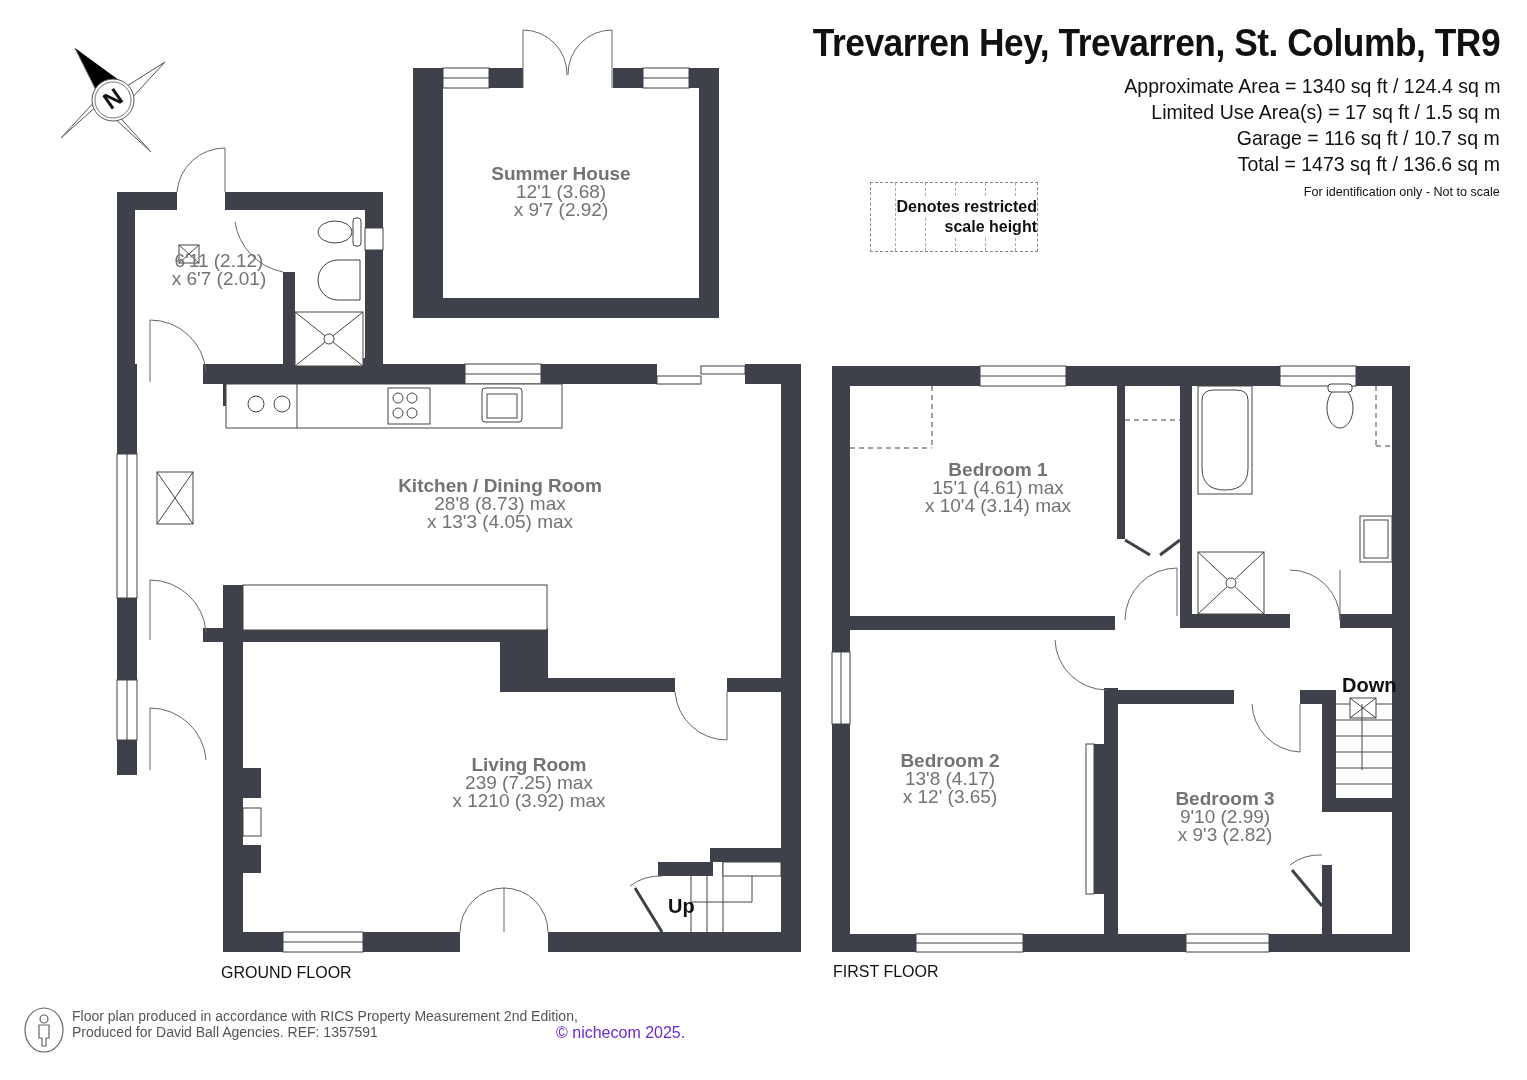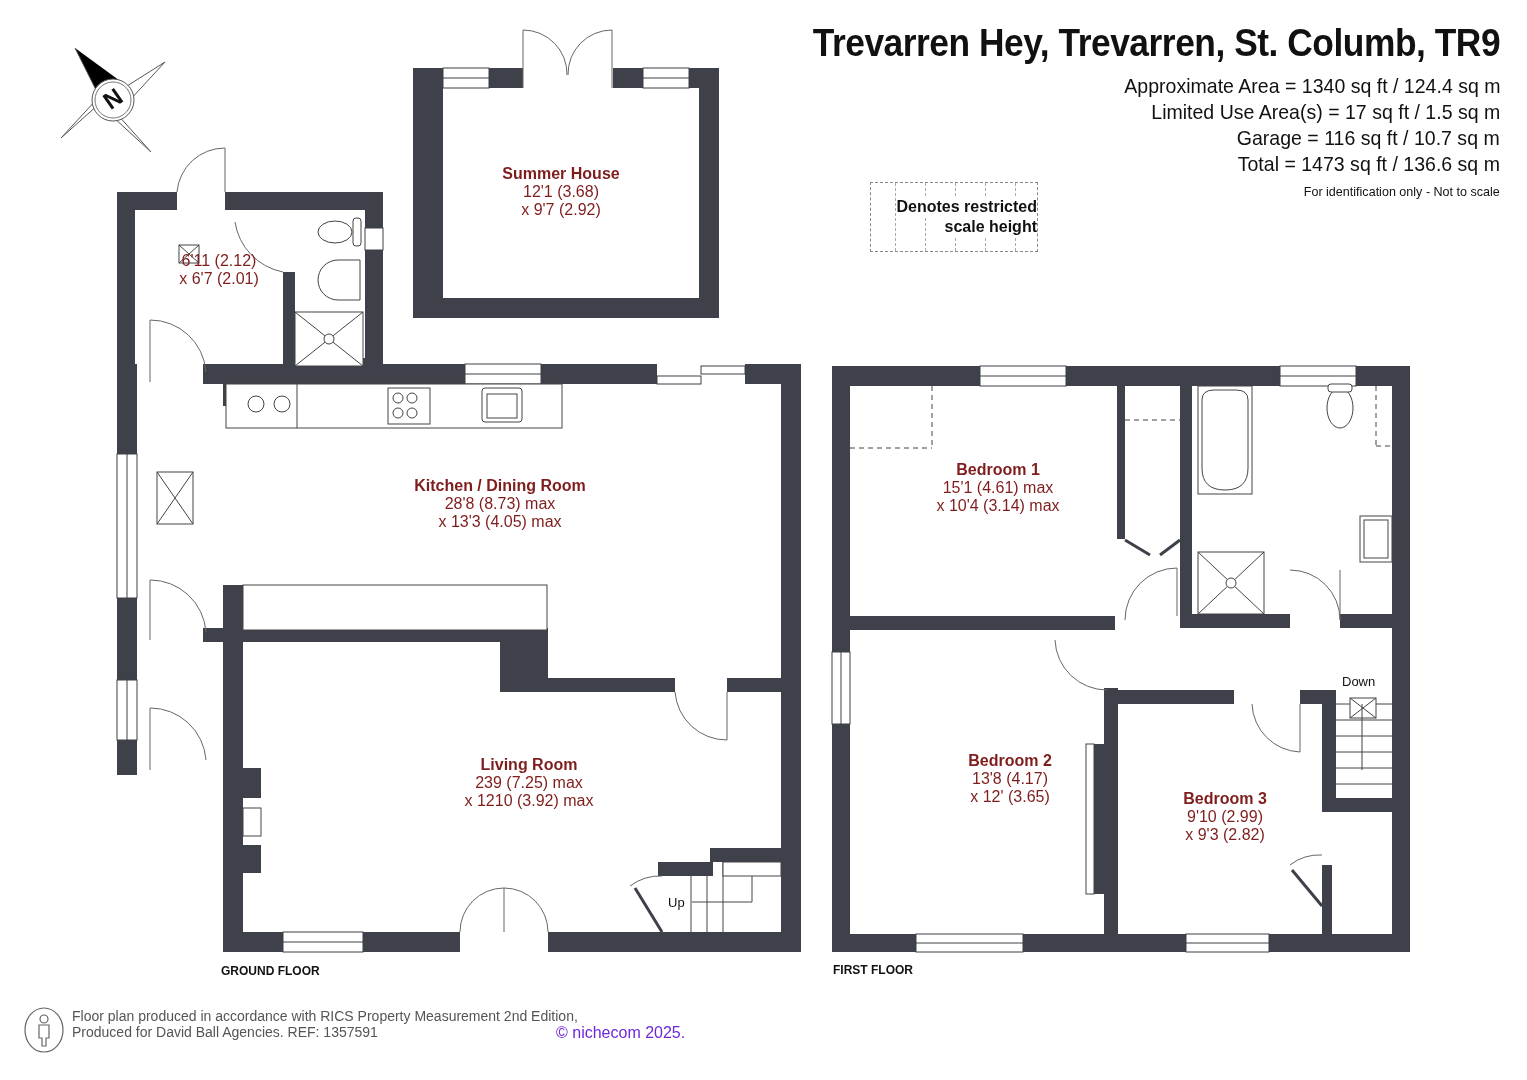--- a/index.html
+++ b/index.html
@@ -2,31 +2,31 @@
 <html><head>
   <meta charset="utf-8">
   <style>
     html, body { margin: 0; padding: 0; background: #ffffff; }
     body { width: 1527px; height: 1080px; position: relative; overflow: hidden; font-family: "Liberation Sans", sans-serif; color: #111; }
     .abs { position: absolute; }
     #title { right: 27px; top: 22px; font-size: 38px; font-weight: bold; letter-spacing: -0.5px; white-space: nowrap; transform: scaleX(0.93); transform-origin: right top; }
     .area-line { right: 27px; font-size: 21px; white-space: nowrap; color: #111; transform: scaleX(0.93); transform-origin: right top; }
     #area-0 { top: 74px; } #area-1 { top: 100px; } #area-2 { top: 126px; } #area-3 { top: 152px; }
     #disclaimer { right: 27px; top: 184px; font-size: 13.5px; white-space: nowrap; transform: scaleX(0.93); transform-origin: right top; }
-    .room-label { text-align: center; font-size: 16px; line-height: 18px; color: #7f1d1d; white-space: nowrap; transform: translateX(-50%); }
+    .room-label { text-align: center; font-size: 19px; line-height: 18px; color: #737373; white-space: nowrap; transform: translateX(-50%); }
     .room-label .rn { font-weight: bold; }
-    .floor-label { font-size: 12px; font-weight: bold; white-space: nowrap; }
+    .floor-label { font-size: 16px; font-weight: normal; white-space: nowrap; }
     #restricted { left: 870px; top: 182px; width: 168px; height: 70px; border: 1px dashed #888;
       background-image: repeating-linear-gradient(90deg, transparent 0 29px, rgba(0,0,0,0) 29px 30px);
       display: flex; flex-direction: column; align-items: flex-end; justify-content: center;
       font-weight: bold; font-size: 16px; line-height: 20px; text-align: center; box-sizing: border-box; }
     #restricted .vd { position: absolute; top: 0; bottom: 0; width: 0; border-left: 1px dashed #aaa; }
     #footer-text { left: 72px; top: 1008px; font-size: 14px; line-height: 16px; color: #555; white-space: nowrap; }
     #footer-copy { left: 556px; top: 1024px; font-size: 16px; color: #6d28d9; white-space: nowrap; }
-    .step-label { font-size: 13px; font-weight: normal; white-space: nowrap; }
+    .step-label { font-size: 20px; font-weight: bold; white-space: nowrap; }
     svg { position: absolute; left: 0; top: 0; }
   </style>
 </head>
 <body>
 
 <svg width="1527" height="1080" viewBox="0 0 1527 1080">
   <g fill="#3e4149" stroke="none">
 
     <rect x="413" y="68" width="30" height="250"></rect>
     <rect x="413" y="68" width="110" height="20"></rect>
@@ -273,21 +273,21 @@
 <div class="abs room-label" style="left:529px;top:756px;">
   <div class="rn">Living Room</div>
   <div>239 (7.25) max</div>
   <div>x 1210 (3.92) max</div>
 </div>
 <div class="abs room-label" style="left:998px;top:461px;">
   <div class="rn">Bedroom 1</div>
   <div>15'1 (4.61) max</div>
   <div>x 10'4 (3.14) max</div>
 </div>
-<div class="abs room-label" style="left:1010px;top:752px;text-align:center;">
+<div class="abs room-label" style="left:950px;top:752px;text-align:center;">
   <div class="rn">Bedroom 2</div>
   <div>13'8 (4.17)</div>
   <div>x 12' (3.65)</div>
 </div>
 <div class="abs room-label" style="left:1225px;top:790px;">
   <div class="rn">Bedroom 3</div>
   <div>9'10 (2.99)</div>
   <div>x 9'3 (2.82)</div>
 </div>
 

